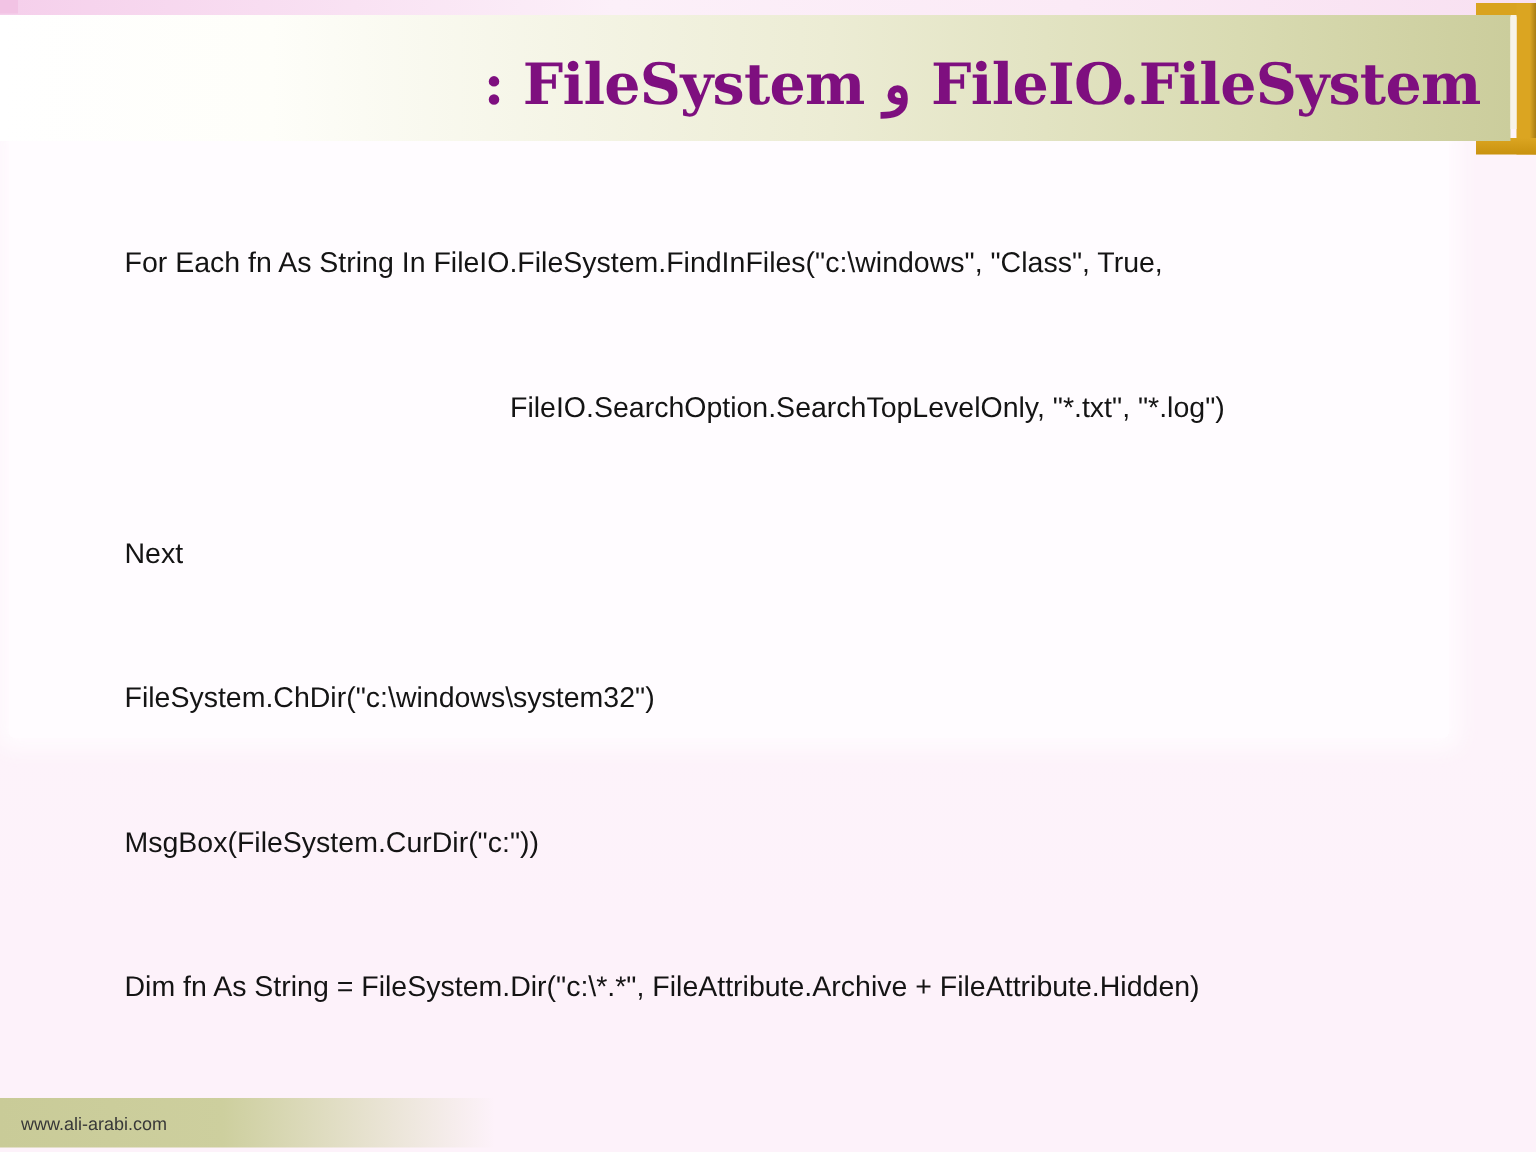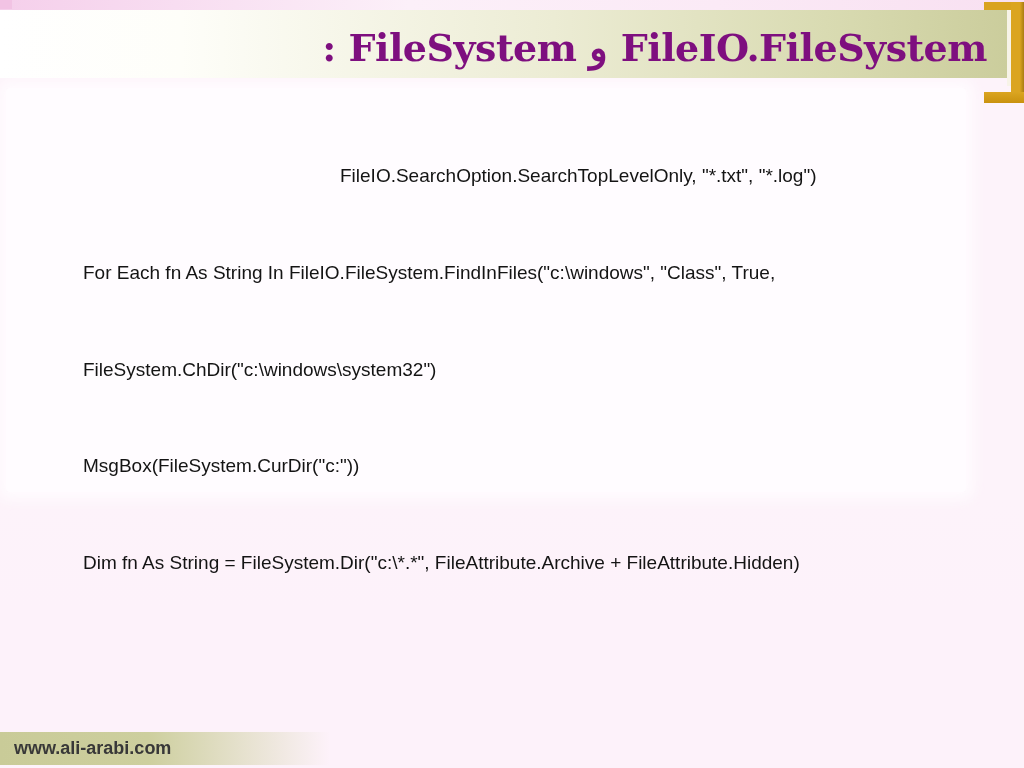--- a/index.html
+++ b/index.html
@@ -42,21 +42,21 @@
   .gold-bottom {
     position: absolute; left: 984px; top: 92px; width: 40px; height: 11px;
     background: linear-gradient(180deg, #dba521 0%, #c9920f 100%);
   }
   .gold-gap {
     position: absolute; left: 1007px; top: 10px; width: 4px; height: 76px;
     background: #f7f3e8;
   }
   
   .title-bar {
-    position: absolute; left: 0; top: 10px; width: 1007px; height: 68px;
+    position: absolute; left: 0; top: 10px; width: 1007px; height: 84px;
     background: linear-gradient(90deg, #ffffff 0%, #fefef9 18%, #ececd4 55%, #d9dbb2 82%, #cbcd9c 100%);
     display: flex; align-items: center; justify-content: flex-end;
     padding-right: 20px; box-sizing: border-box;
   }
   .title-text {
     font-family: "DejaVu Serif", "Liberation Serif", serif;
     font-weight: bold;
     font-size: 38px;
     color: #7e0f7f;
     padding-top: 6px;
@@ -75,22 +75,22 @@
   .ind-1 { margin-left: 27px; }
   .ind-far { margin-left: 257px; }
   
   .footer-strip {
     position: absolute; left: 0; top: 732px; width: 330px; height: 33px;
     background: linear-gradient(90deg, #c9cb98 0%, #cdcf9e 45%, rgba(252,242,250,0) 100%);
     display: flex; align-items: center;
     padding-left: 14px; box-sizing: border-box;
   }
   .footer-text {
-    font-weight: bold;
-    font-size: 18px;
+    font-weight: normal;
+    font-size: 12px;
     color: #383838;
   }
 </style>
 </head>
 <body>
 
 <div class="bg-top-strip"></div>
 <div class="corner-dot"></div>
 <div class="bg-bottom"></div>
 
@@ -99,22 +99,23 @@
 <div class="gold-top"></div>
 <div class="gold-right"></div>
 <div class="gold-bottom"></div>
 
 <div class="title-bar">
   <span class="title-text">: FileSystem و FileIO.FileSystem</span>
 </div>
 <div class="gold-gap"></div>
 
 <div class="code-block">
+  <div class="code-line ind-0">For Each fn As String In FileIO.FileSystem.FindInFiles("c:\windows", "Class", True,</div>
   <div class="code-line ind-far">FileIO.SearchOption.SearchTopLevelOnly, "*.txt", "*.log")</div>
-  <div class="code-line ind-0">For Each fn As String In FileIO.FileSystem.FindInFiles("c:\windows", "Class", True,</div>
+  <div class="code-line ind-0">Next</div>
   <div class="code-line ind-0">FileSystem.ChDir("c:\windows\system32")</div>
   <div class="code-line ind-0">MsgBox(FileSystem.CurDir("c:"))</div>
   <div class="code-line ind-0">Dim fn As String = FileSystem.Dir("c:\*.*", FileAttribute.Archive + FileAttribute.Hidden)</div>
   
   
   
   
 </div>
 
 <div class="footer-strip">

